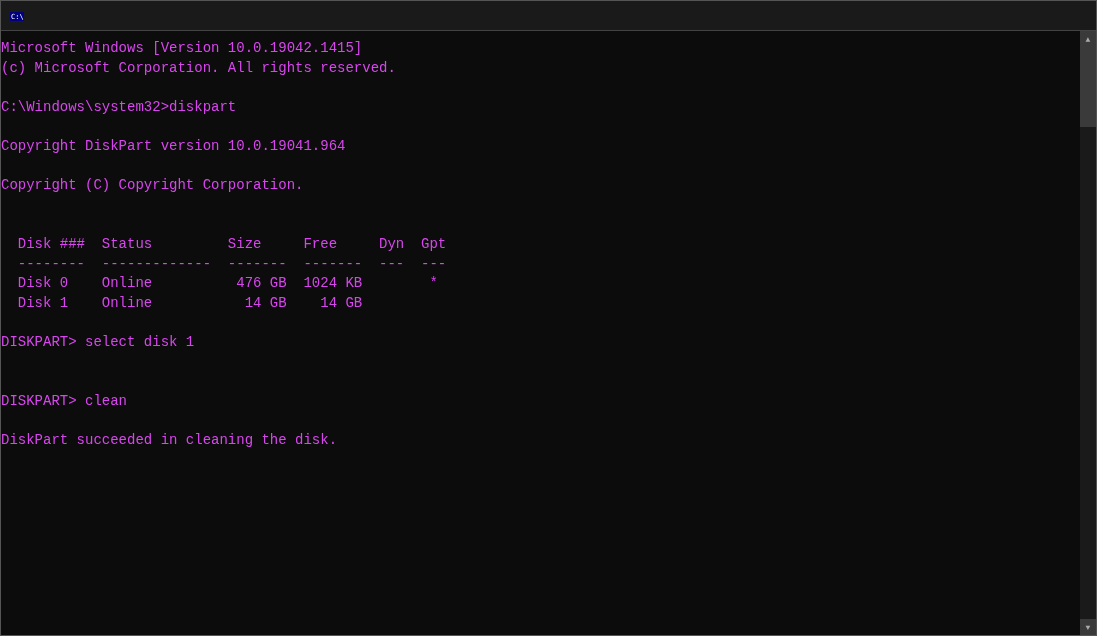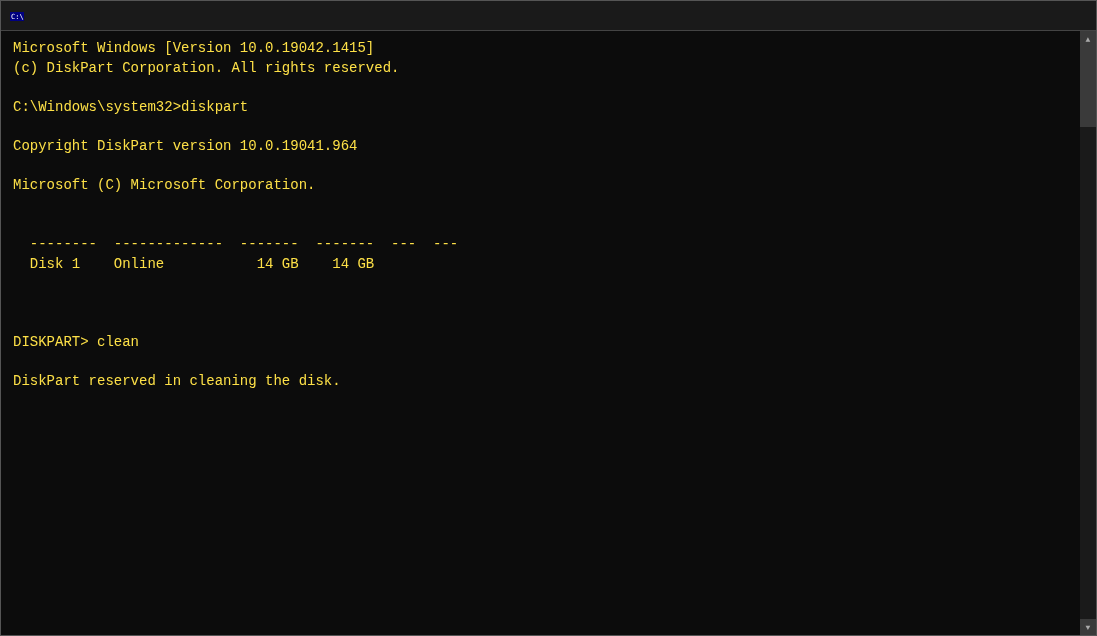--- a/index.html
+++ b/index.html
@@ -80,23 +80,23 @@
 
     .content-area {
       display: flex;
       flex: 1;
       overflow: hidden;
     }
 
     .terminal {
       flex: 1;
       background: #0c0c0c;
-      padding: 8px 12px;
+      padding: 8px 0;
       overflow-y: auto;
-      color: #fde047;
+      color: #d946ef;
       font-size: 14px;
       line-height: 1.4;
     }
 
     .scrollbar {
       width: 16px;
       background: #1a1a1a;
       display: flex;
       flex-direction: column;
       align-items: center;
@@ -168,37 +168,40 @@
     </div>
     <div class="title-bar-controls">
       <div class="title-bar-btn"></div>
       <div class="title-bar-btn"></div>
       <div class="title-bar-btn close"></div>
     </div>
   </div>
   <div class="content-area">
     <div class="terminal" id="terminal">
     <div class="line">Microsoft Windows [Version 10.0.19042.1415]</div>
-        <div class="line">(c) DiskPart Corporation. All rights reserved.</div>
+        <div class="line">(c) Microsoft Corporation. All rights reserved.</div>
         <div class="line"></div>
         <div class="line">C:\Windows\system32&gt;diskpart</div>
         <div class="line"></div>
         <div class="line">Copyright DiskPart version 10.0.19041.964</div>
         <div class="line"></div>
-        <div class="line">Microsoft (C) Microsoft Corporation.</div>
-        <div class="line"></div>
-        <div class="line"></div>
+        <div class="line">Copyright (C) Copyright Corporation.</div>
+        <div class="line"></div>
+        <div class="line"></div>
+        <div class="line">  Disk ###  Status         Size     Free     Dyn  Gpt</div>
         <div class="line">  --------  -------------  -------  -------  ---  ---</div>
+        <div class="line">  Disk 0    Online          476 GB  1024 KB        *</div>
         <div class="line">  Disk 1    Online           14 GB    14 GB</div>
         <div class="line"></div>
+        <div class="line">DISKPART&gt; select disk 1</div>
         <div class="line"></div>
         <div class="line"></div>
         <div class="line">DISKPART&gt; clean</div>
         <div class="line"></div>
-        <div class="line">DiskPart reserved in cleaning the disk.</div>
+        <div class="line">DiskPart succeeded in cleaning the disk.</div>
         <div class="line"></div>
       </div>
     <div class="scrollbar">
       <div class="scrollbar-up">▲</div>
       <div class="scrollbar-track">
         <div class="scrollbar-thumb"></div>
       </div>
       <div class="scrollbar-down">▼</div>
     </div>
   </div>

